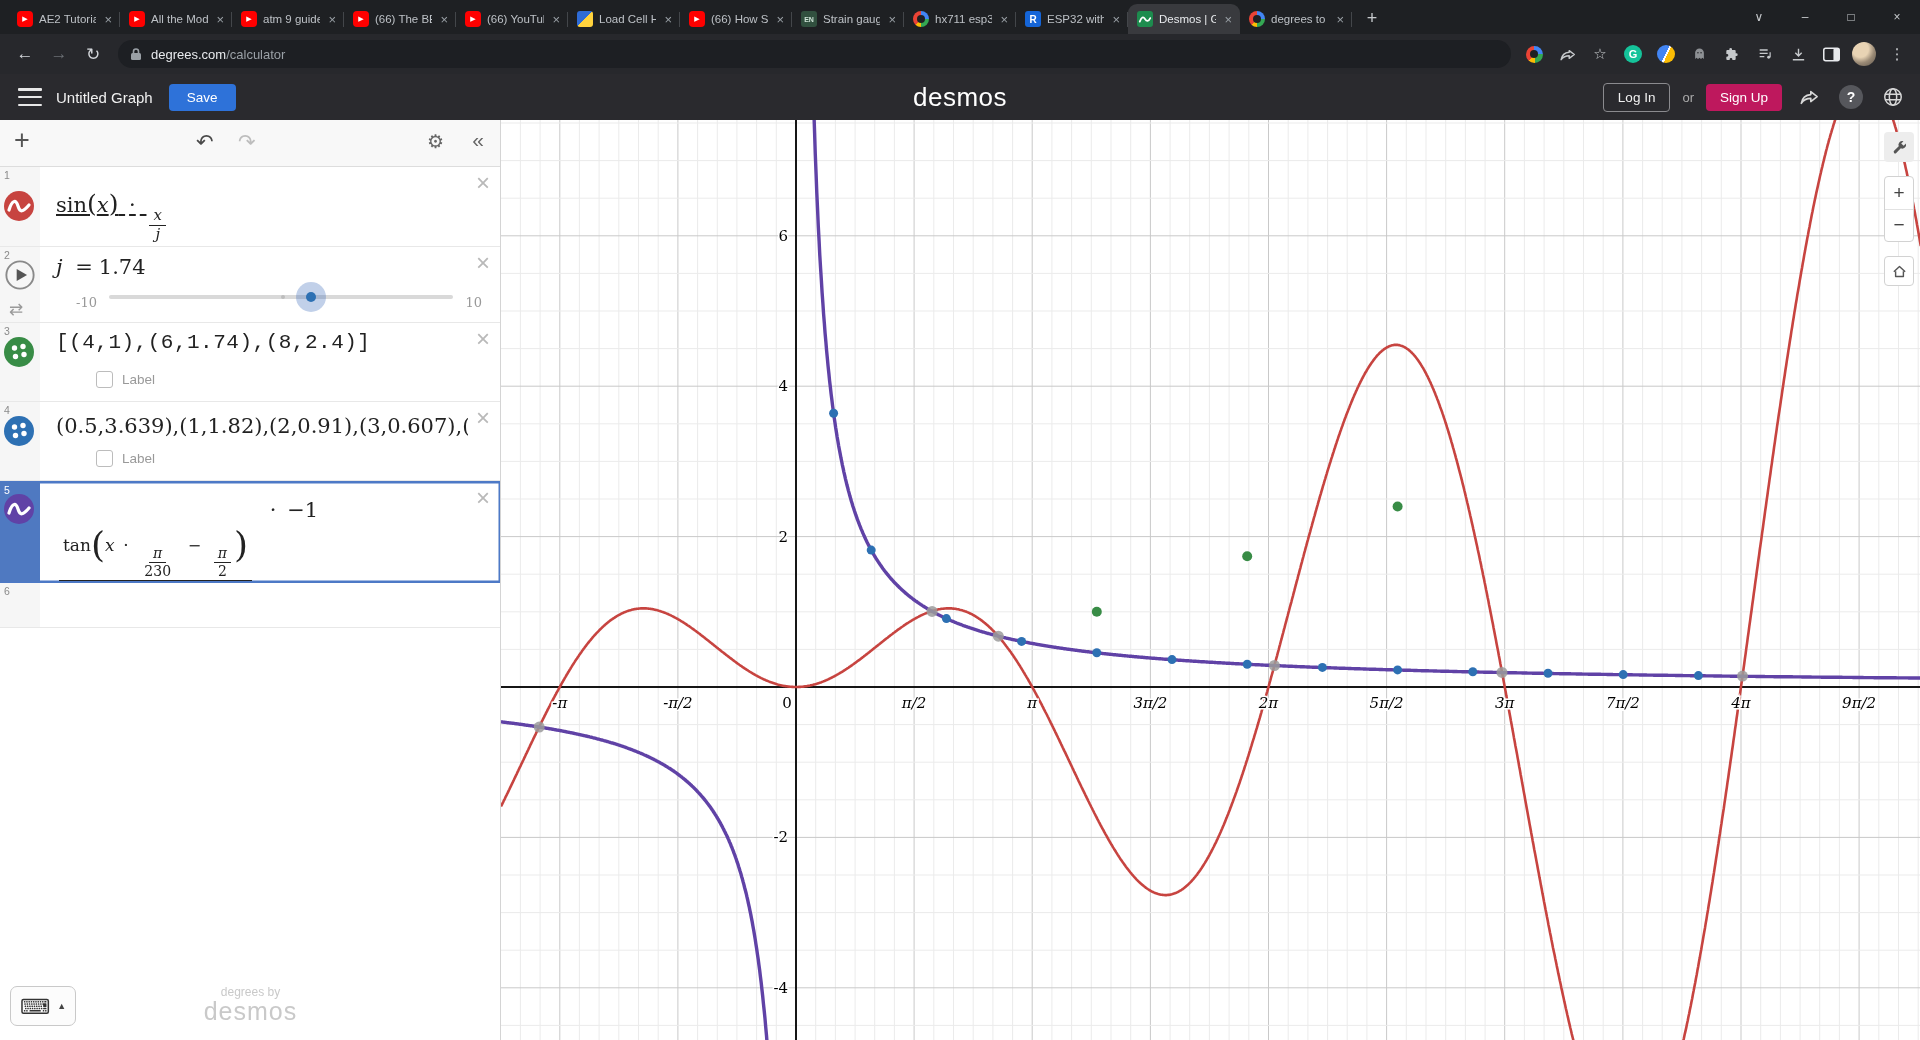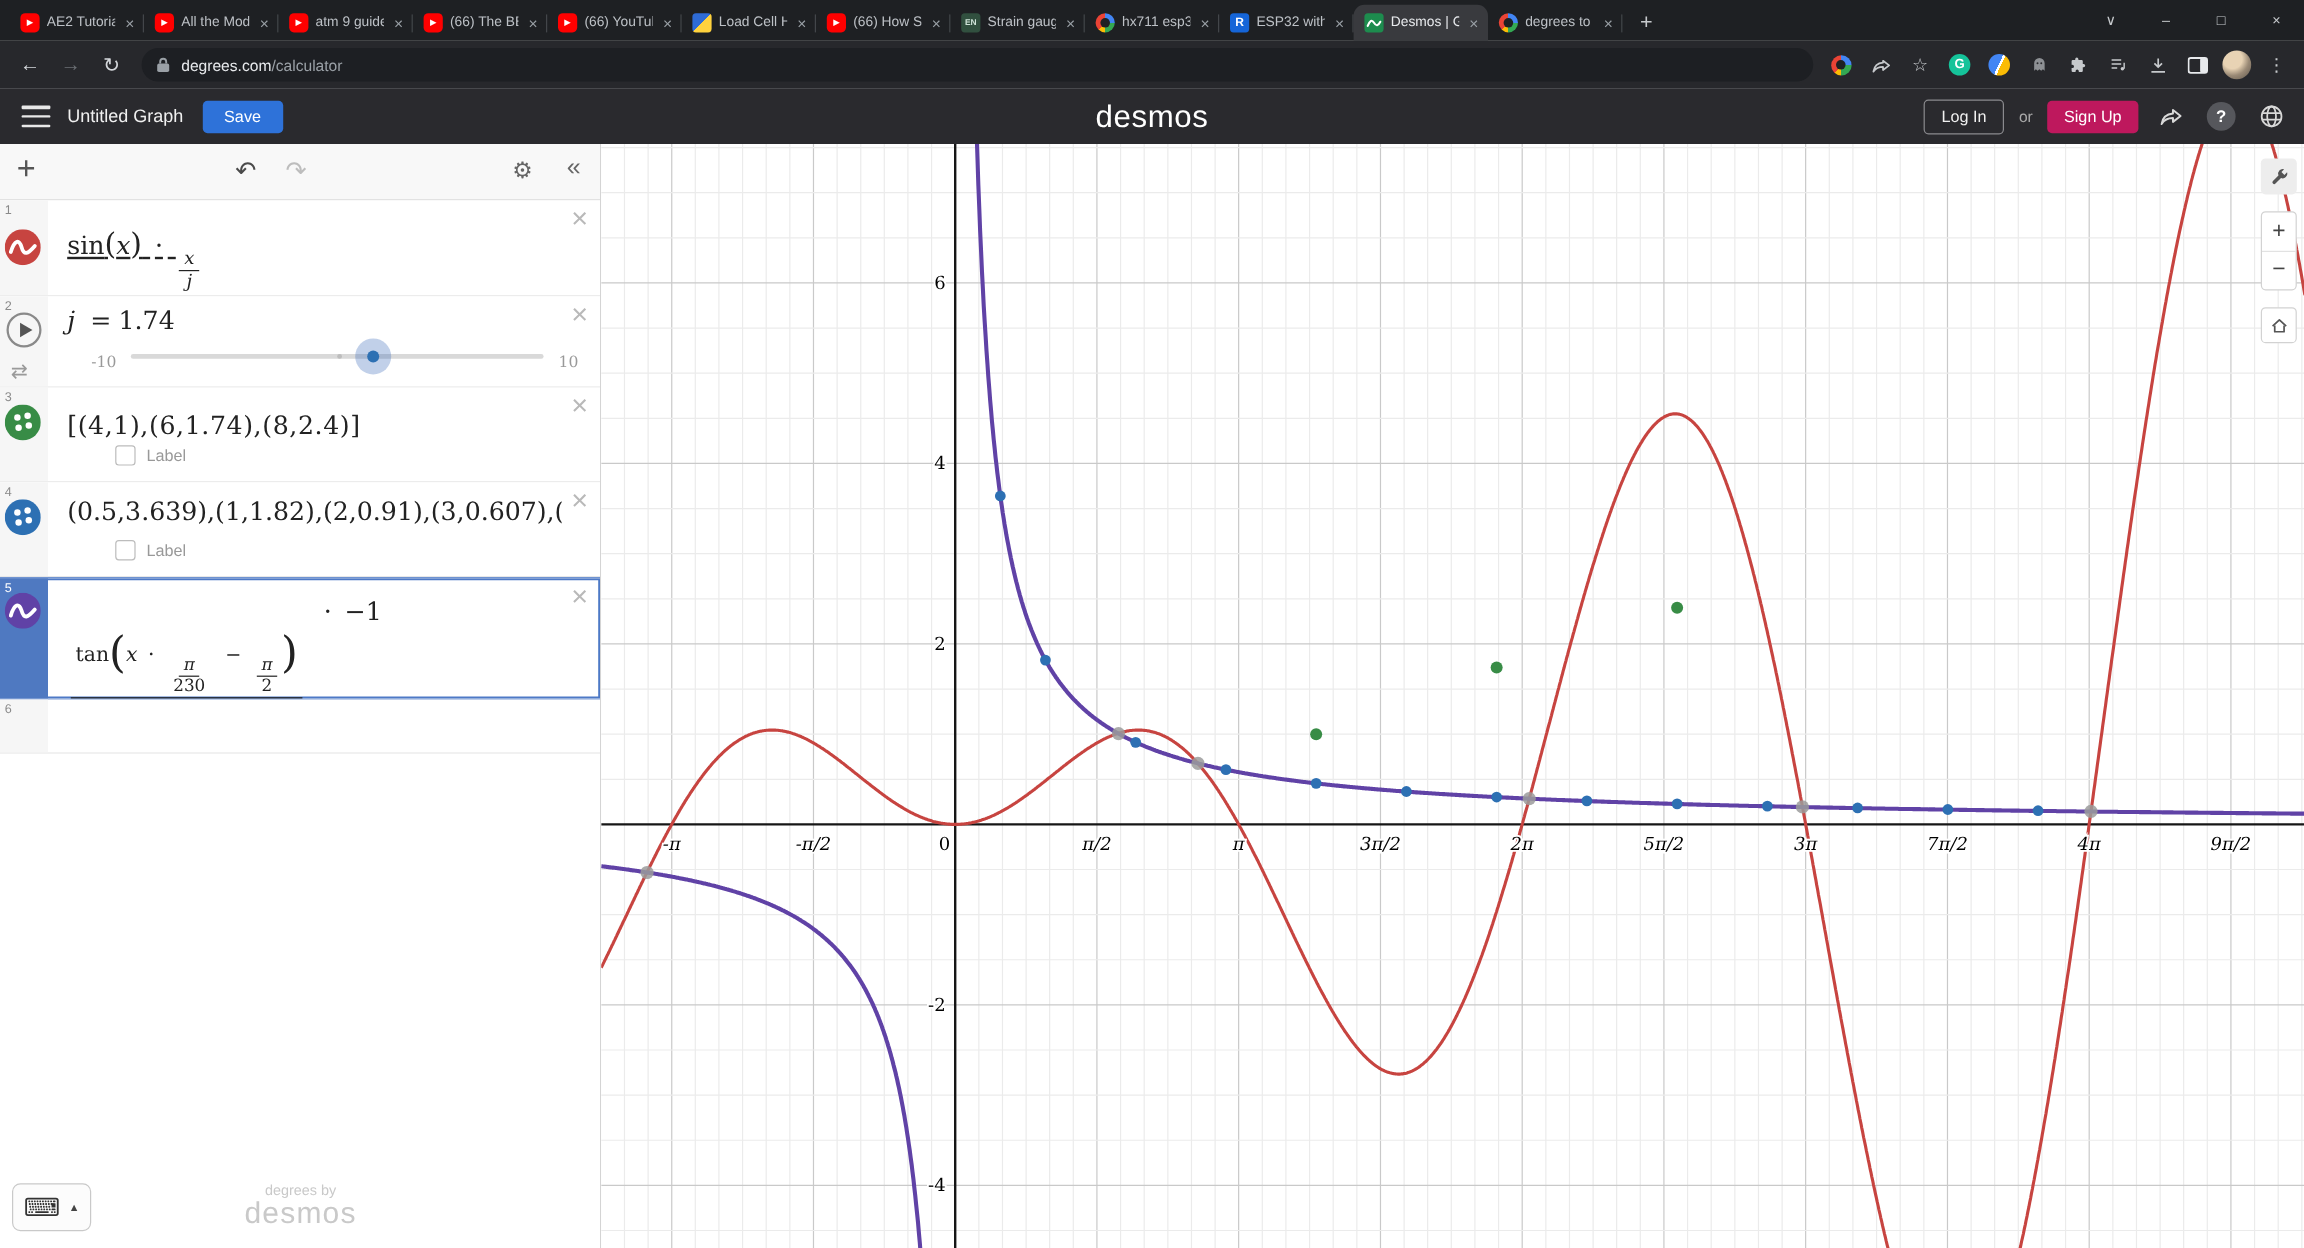--- a/index.html
+++ b/index.html
@@ -364,21 +364,21 @@
                 <circle cx="15" cy="15" r="15" fill="#388c46"></circle>
                 <circle cx="10.5" cy="11" r="2.7" fill="#fff"></circle>
                 <circle cx="19" cy="9.5" r="2.7" fill="#fff"></circle>
                 <circle cx="11.5" cy="19.5" r="2.7" fill="#fff"></circle>
                 <circle cx="20" cy="17.5" r="2.7" fill="#fff"></circle>
               </svg>
           </span>
         </div>
         <div class="content">
           <span class="xbtn">×</span>
-          <div class="math" style="position:absolute;left:16px;top:20px;letter-spacing:.5px;">[(4,1),(6,1.74),(8,2.4)]</div>
+          <div class="math" style="position:absolute;left:16px;top:8px;letter-spacing:.5px;font-family:Liberation Mono, monospace;">[(4,1),(6,1.74),(8,2.4)]</div>
           <div class="chk" style="position:absolute;left:0;top:48px;">
             <span class="box"></span>
             <span class="lbl">Label</span>
           </div>
         </div>
       </div>
 
       <div class="row" style="height:78px;">
         <div class="gutter">
           <span class="rownum">4</span>

